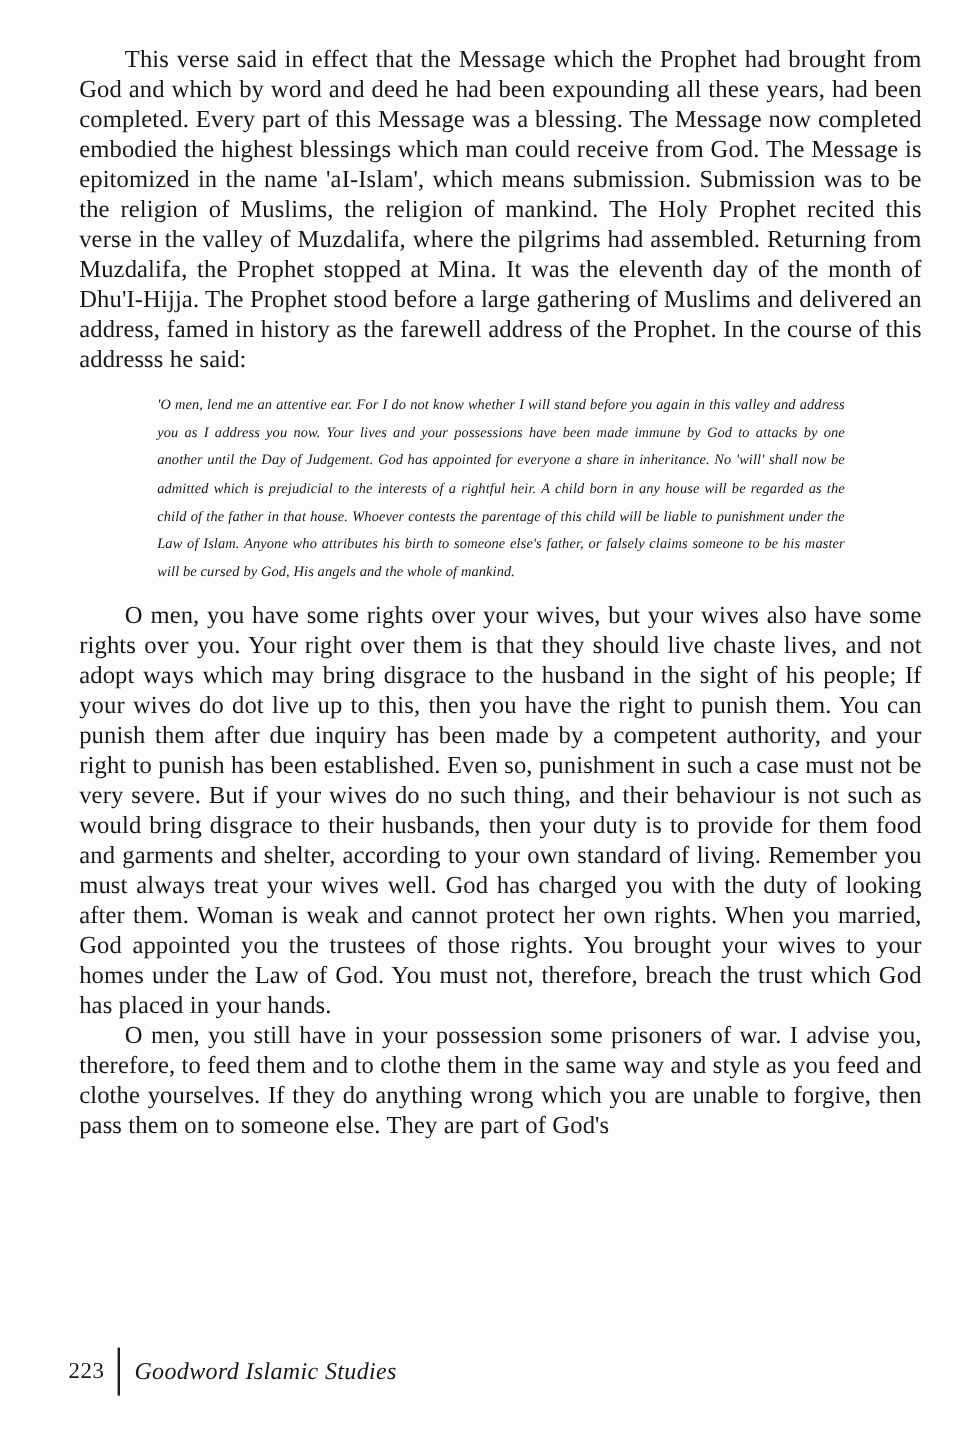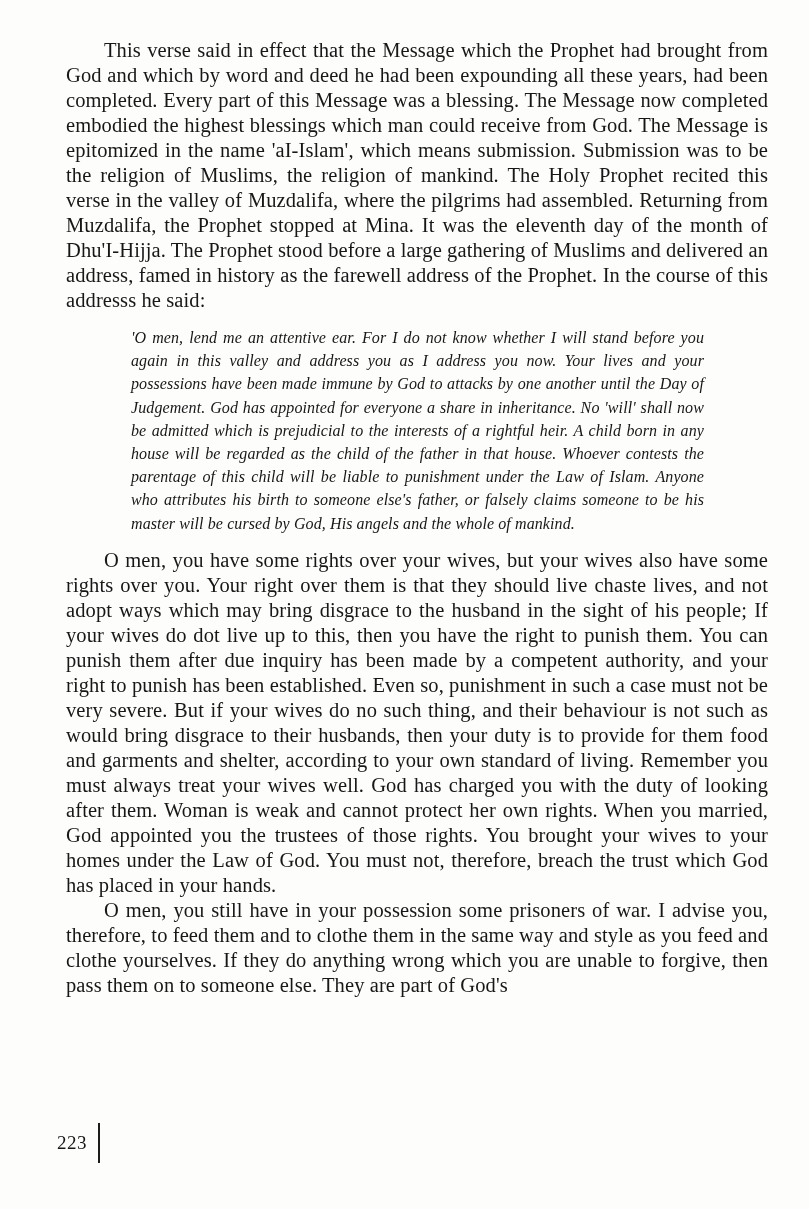--- a/index.html
+++ b/index.html
@@ -31,21 +31,21 @@
   p.body {
     margin: 0;
     font-size: 20.5px;
     line-height: 25px;
     text-align: justify;
     text-indent: 38px;
     letter-spacing: 0.1px;
   }
   blockquote.quote {
     margin: 13px 64px 13px 65px;
-    font-size: 16px;
+    font-size: 12px;
     line-height: 23.2px;
     font-style: italic;
     text-align: justify;
     letter-spacing: 0.1px;
   }
   .footer {
     position: absolute;
     left: 57px;
     top: 1122px;
     height: 42px;
@@ -81,15 +81,16 @@
     <blockquote class="quote">'O men, lend me an attentive ear. For I do not know whether I will stand before you again in this valley and address you as I address you now. Your lives and your possessions have been made immune by God to attacks by one another until the Day of Judgement. God has appointed for everyone a share in inheritance. No 'will' shall now be admitted which is prejudicial to the interests of a rightful heir. A child born in any house will be regarded as the child of the father in that house. Whoever contests the parentage of this child will be liable to punishment under the Law of Islam. Anyone who attributes his birth to someone else's father, or falsely claims someone to be his master will be cursed by God, His angels and the whole of mankind.</blockquote>
 
     <p class="body">O men, you have some rights over your wives, but your wives also have some rights over you. Your right over them is that they should live chaste lives, and not adopt ways which may bring disgrace to the husband in the sight of his people; If your wives do dot live up to this, then you have the right to punish them. You can punish them after due inquiry has been made by a competent authority, and your right to punish has been established. Even so, punishment in such a case must not be very severe. But if your wives do no such thing, and their behaviour is not such as would bring disgrace to their husbands, then your duty is to provide for them food and garments and shelter, according to your own standard of living. Remember you must always treat your wives well. God has charged you with the duty of looking after them. Woman is weak and cannot protect her own rights. When you married, God appointed you the trustees of those rights. You brought your wives to your homes under the Law of God. You must not, therefore, breach the trust which God has placed in your hands.</p>
 
     <p class="body">O men, you still have in your possession some prisoners of war. I advise you, therefore, to feed them and to clothe them in the same way and style as you feed and clothe yourselves. If they do anything wrong which you are unable to forgive, then pass them on to someone else. They are part of God's</p>
   </div>
 
   <div class="footer">
     <span class="pagenum">223</span>
     <span class="footer-rule"></span>
+    <span class="running-title">Goodword Islamic Studies</span>
   </div>
 
 </div>
 
 </body></html>

